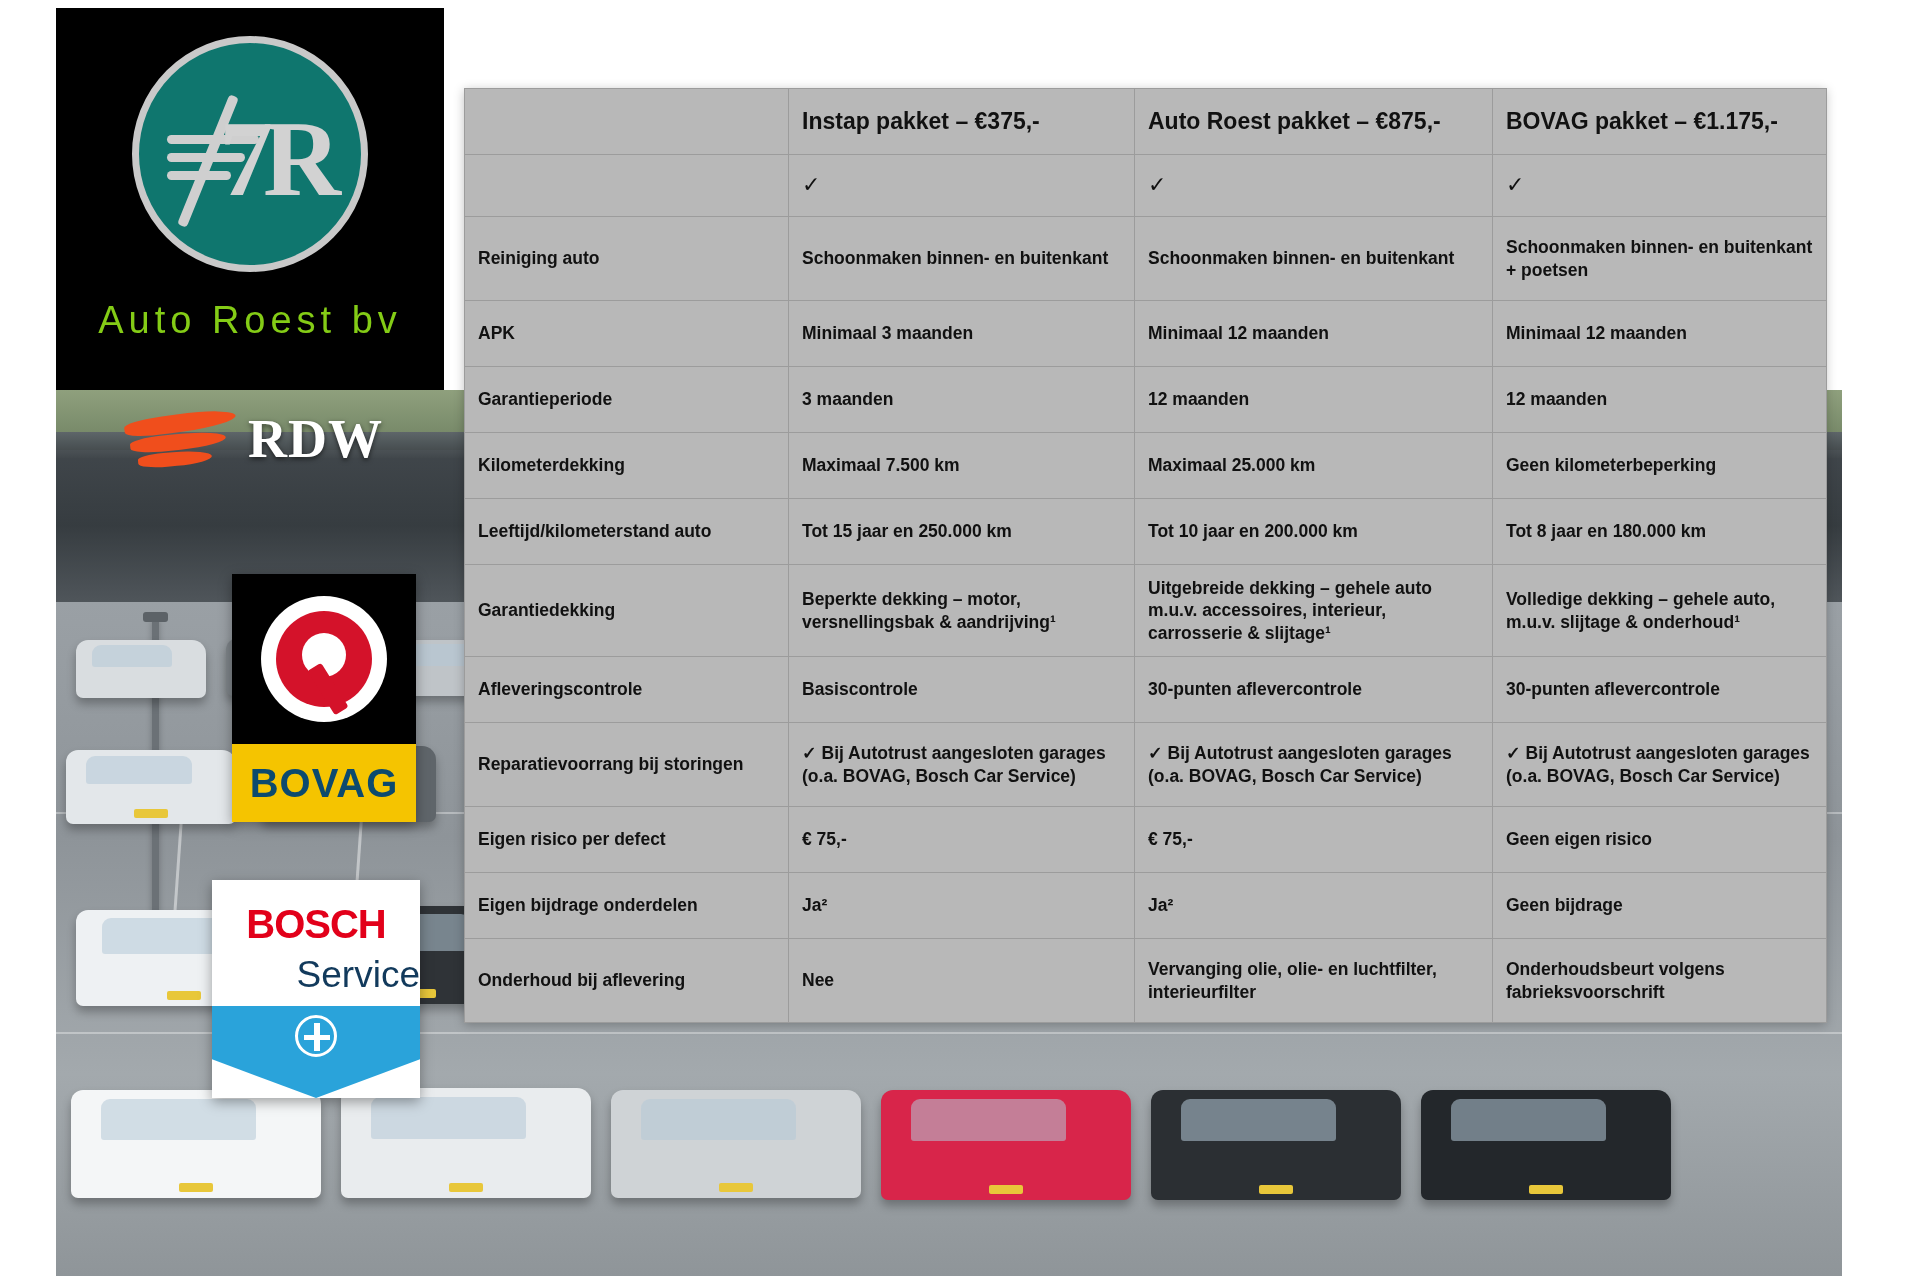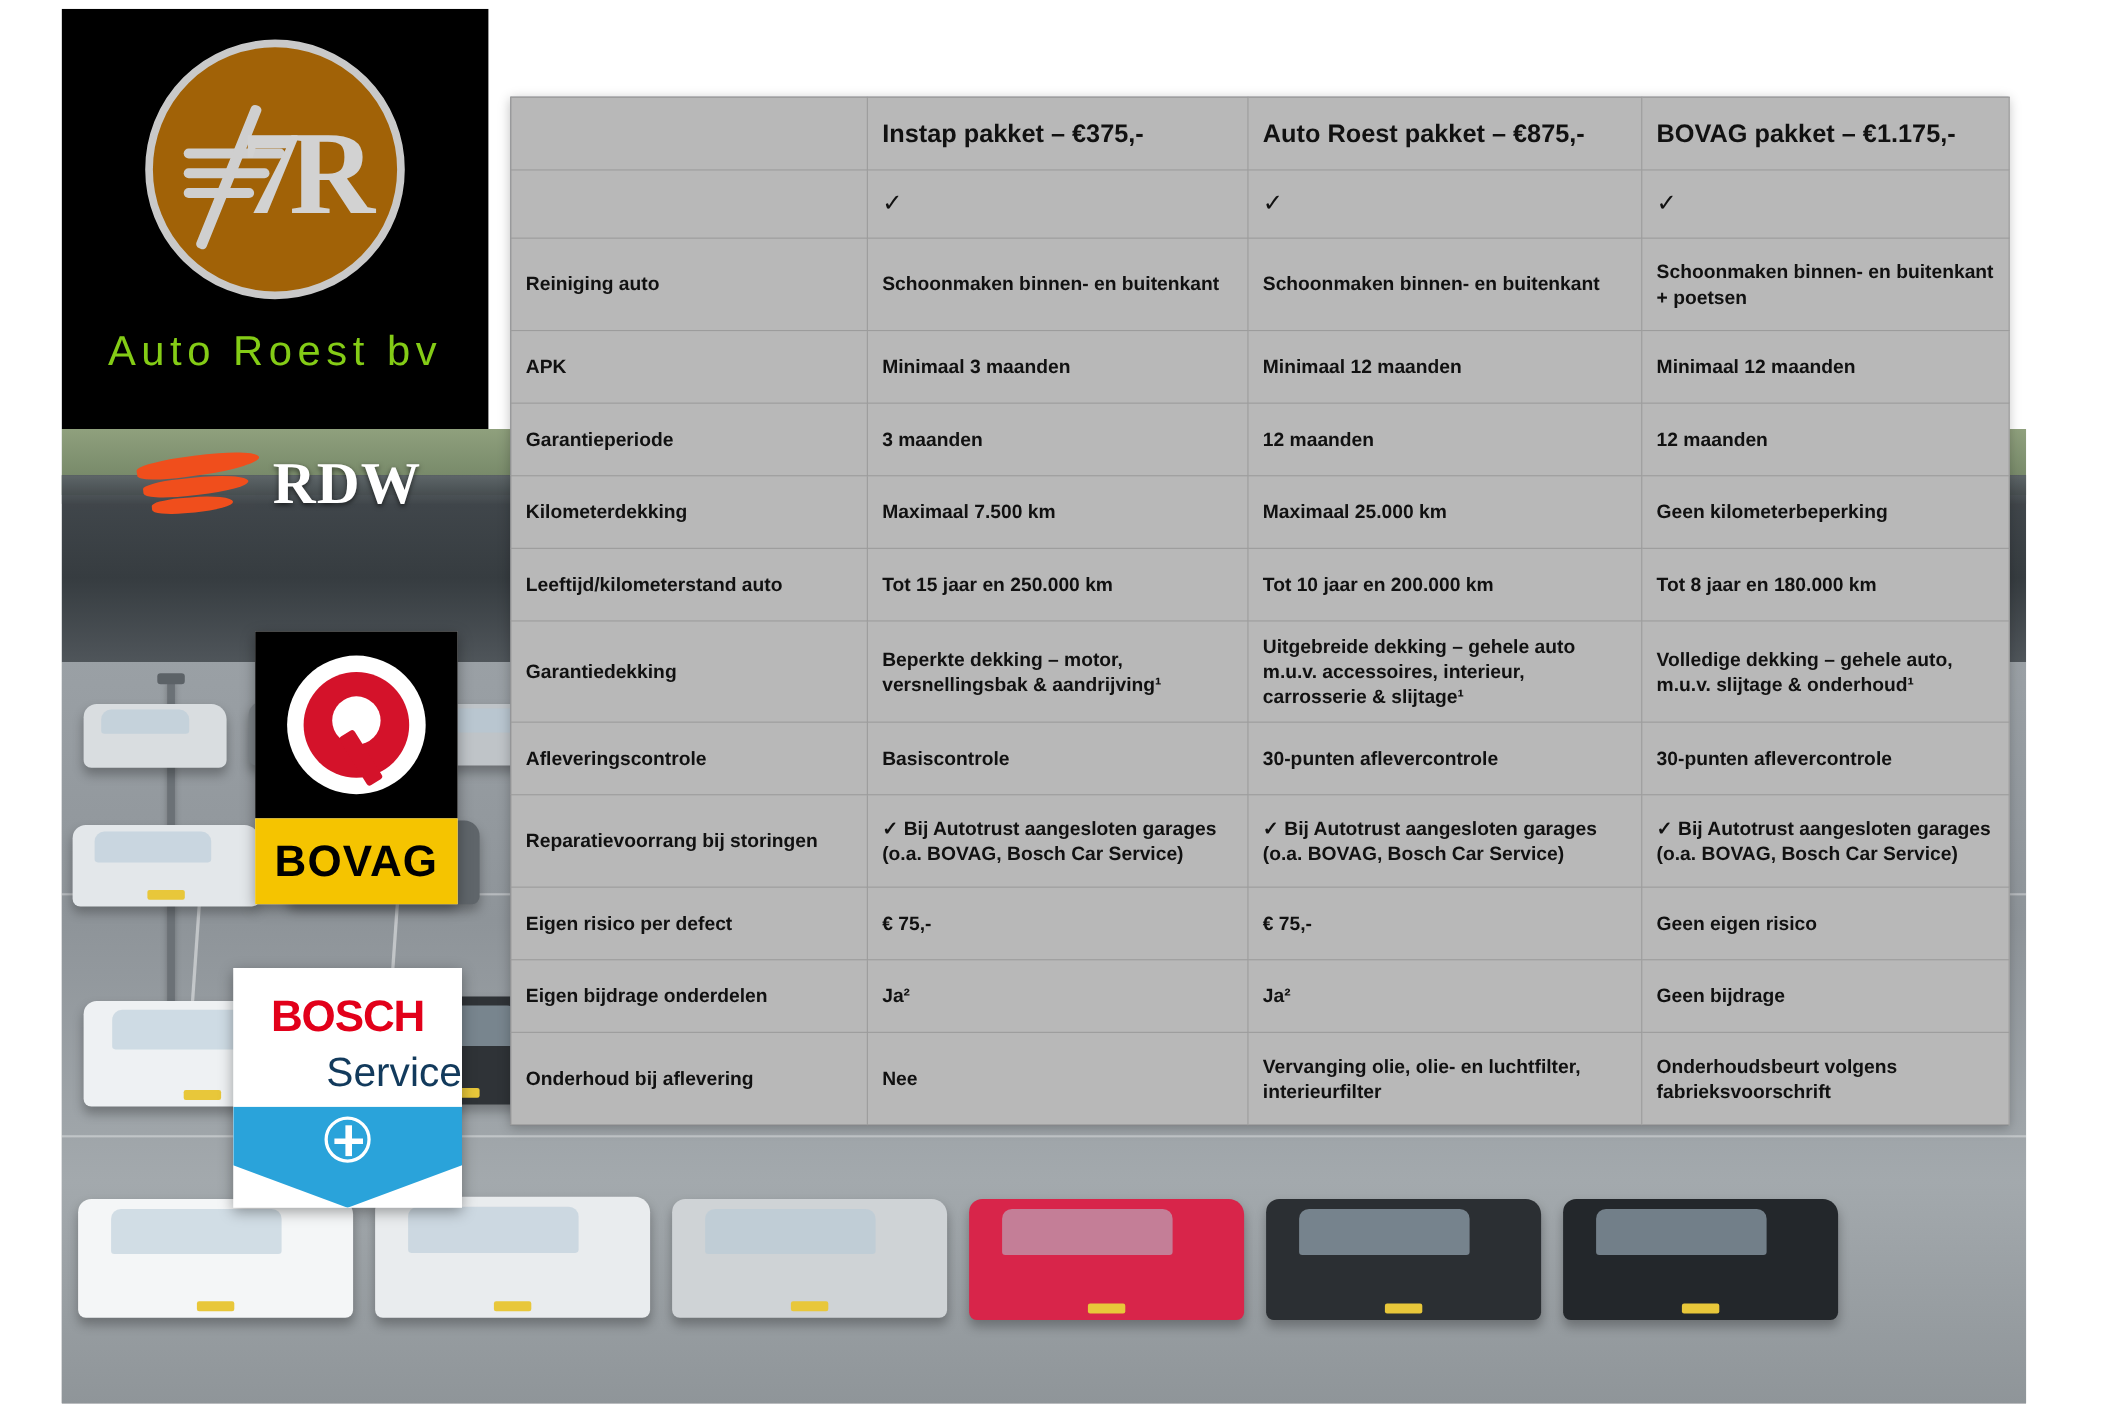--- a/index.html
+++ b/index.html
@@ -91,21 +91,21 @@
     width: 388px; height: 382px;
     background: #000000;
     z-index: 5;
   }
   .logo-mark {
     position: absolute;
     left: 50%; top: 28px; transform: translateX(-50%);
     width: 236px; height: 236px;
     border-radius: 50%;
     border: 7px solid #c9c9c9;
-    background: #a16207;
+    background: #0f766e;
   }
   .logo-mark .bars {
     position:absolute; left: 28px; top: 92px; width: 92px; height: 56px;
   }
   .logo-mark .bars i {
     display:block; height: 9px; background:#cfcfcf; border-radius:5px; margin-bottom: 9px;
   }
   .logo-mark .bars i:nth-child(1){ width: 92px; }
   .logo-mark .bars i:nth-child(2){ width: 78px; }
   .logo-mark .bars i:nth-child(3){ width: 64px; }
@@ -168,21 +168,21 @@
   }
   .bovag .circle .ring:after{
     content:""; position:absolute; left:44px; top:52px; width:16px; height:52px;
     background:#d4122a; transform: rotate(-32deg); border-radius:3px;
   }
   .bovag .band {
     position:absolute; left:0; bottom:0; width:184px; height:78px; background:#f5c400;
     display:flex; align-items:center; justify-content:center;
   }
   .bovag .band span{
-    font-size: 40px; font-weight:700; letter-spacing:1px; color:#000000;
+    font-size: 40px; font-weight:700; letter-spacing:1px; color:#0c4a6e;
     font-family:"Liberation Sans", sans-serif;
   }
 
   
   .bosch {
     position: absolute; left: 156px; top: 872px;
     width: 208px; height: 218px; background:#ffffff; z-index: 6;
     box-shadow: 0 4px 12px rgba(0,0,0,.35);
   }
   .bosch .b-word {

